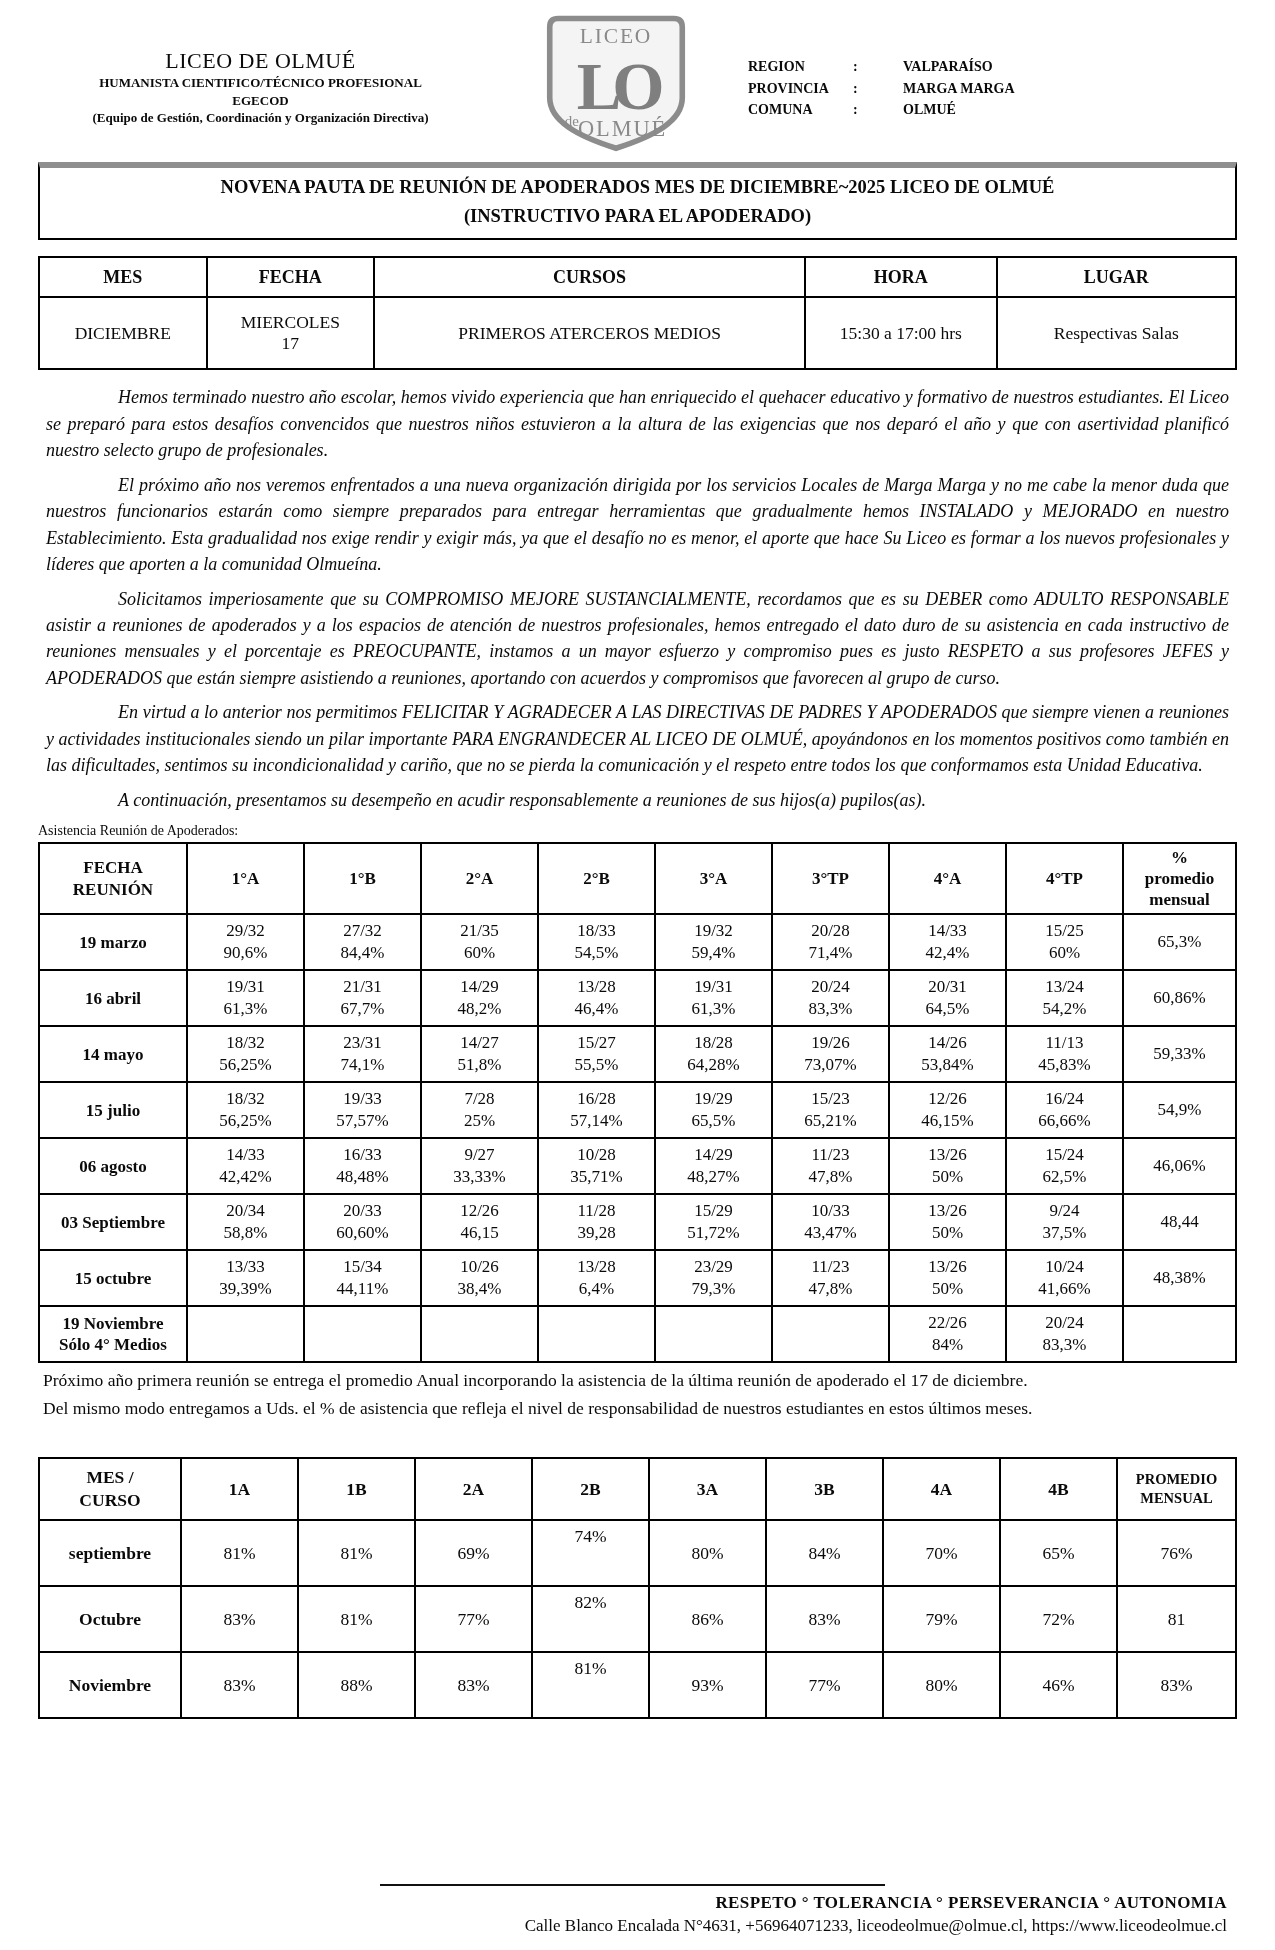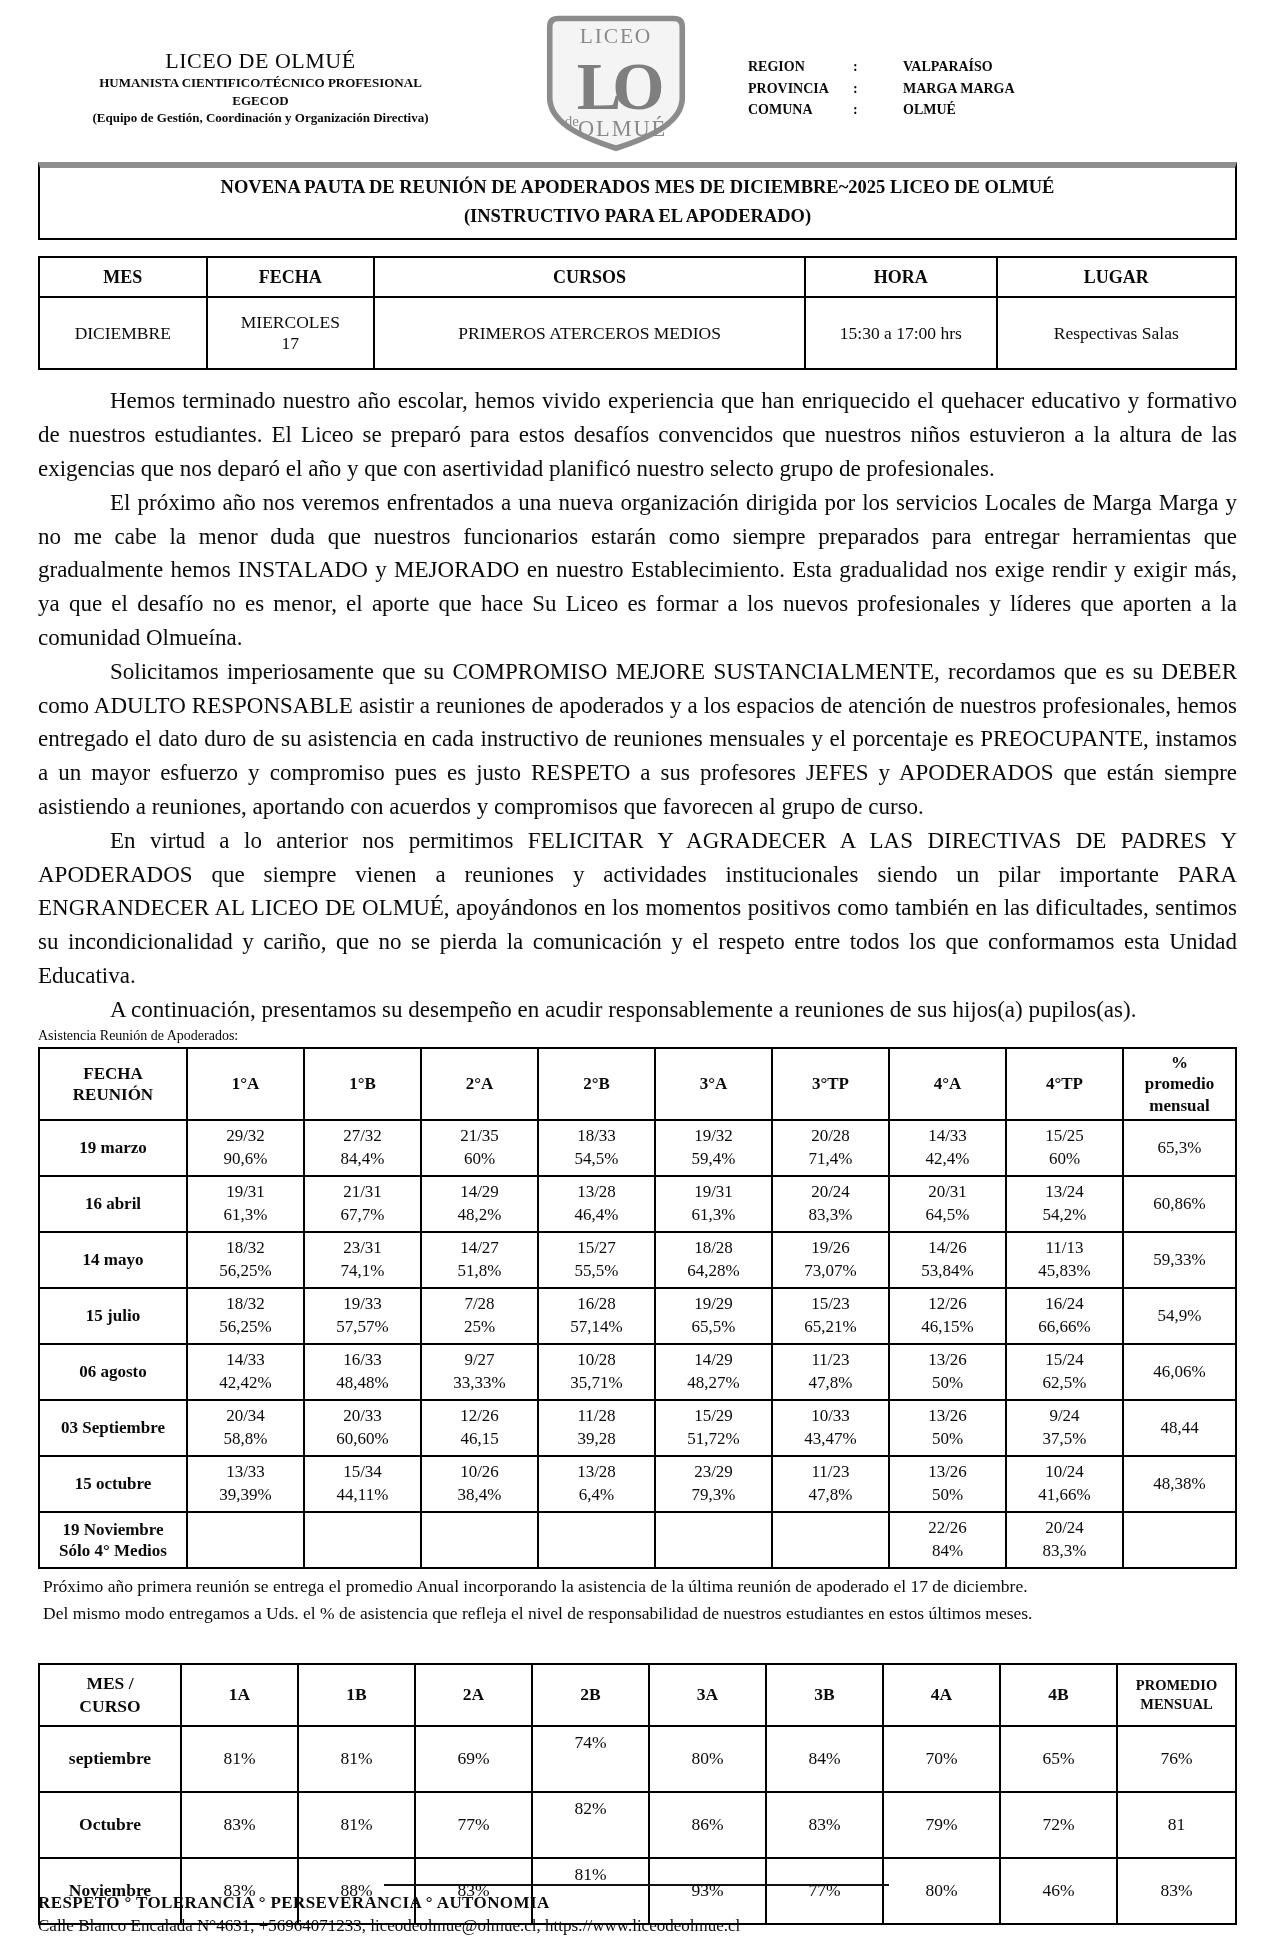--- a/index.html
+++ b/index.html
@@ -25,40 +25,40 @@
   
   table{border-collapse:collapse;width:100%;table-layout:fixed;border-radius:18px;}
   th,td{border:2px solid #000;text-align:center;vertical-align:middle;
         white-space:pre-line;overflow:hidden;}
   
   .schedule{margin-top:16px;}
   .schedule th{font-size:18px;font-weight:bold;padding:4px 2px;height:30px;}
   .schedule td{font-size:17.5px;padding:4px 2px;height:62px;}
   
   .bodytext{margin-top:14px;}
-  .bodytext p{margin:0;font-size:23px;line-height:1.47;text-align:justify;text-indent:72px;}
+  .bodytext p{margin:8px;font-size:18px;line-height:1.47;text-align:justify;text-indent:72px;font-style:italic;}
   .att-label{font-size:14px;line-height:1.47;text-align:left;}
   
   .attendance th{font-size:17px;font-weight:bold;line-height:1.25;padding:3px 2px;}
   .attendance td{font-size:17px;padding:1px 2px;height:52px;}
   .attendance .frac,.attendance .pct{line-height:1.32;}
   .attendance th.datecol{font-size:17px;}
   .attendance tbody th{font-size:17px;}
   
   .notes{margin-top:5px;padding-left:5px;}
   .notes p{margin:0 0 2px 0;font-size:17.5px;line-height:1.45;text-align:justify;}
   
   .monthly{margin-top:36px;padding-left:40px;}
   .monthly th{font-size:17.5px;font-weight:bold;line-height:1.3;padding:4px 2px;height:52px;}
   .monthly th.small{font-size:14.5px;}
   .monthly td{font-size:17.5px;height:56px;}
   .monthly td.top{vertical-align:top;padding-top:5px;}
   .monthly tbody th{height:56px;}
   
-  .footer{position:absolute;left:38px;right:40px;bottom:14px;text-align:left;}
+  .footer{position:absolute;left:38px;right:48px;bottom:14px;text-align:right;}
   .footer-line{width:505px;border-top:2px solid #111;margin:0 auto 7px auto;}
   .motto{font-weight:bold;font-size:17px;letter-spacing:.4px;}
   .contact{font-size:17px;margin-top:3px;}
 </style>
 </head>
 <body>
 
 <div class="page">
 
   <div class="header">

